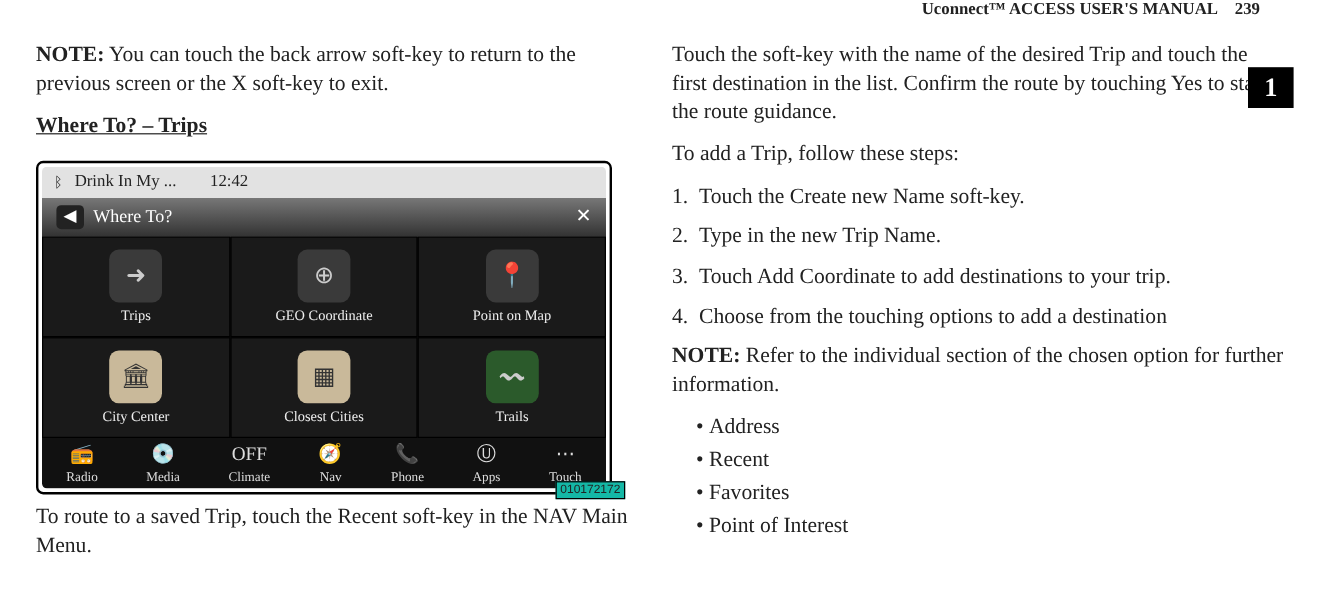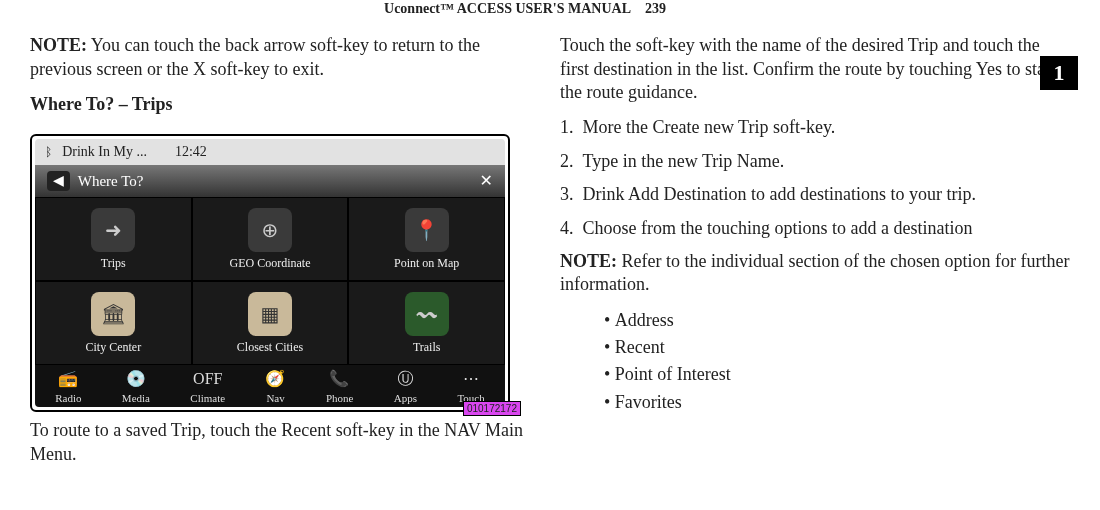--- a/index.html
+++ b/index.html
@@ -23,21 +23,21 @@
       gap: 35px;
     }
     .col-left {
       width: 495px;
     }
     .col-right {
       flex: 1;
       position: relative;
     }
     .header-right {
-      text-align: center;
+      text-align: right;
       font-weight: bold;
       font-size: 14px;
       padding-right: 50px;
       margin-bottom: 6px;
     }
     .page-badge {
       position: absolute;
       top: 22px;
       right: -8px;
       background: #000;
@@ -53,20 +53,21 @@
     .note-para {
       margin-bottom: 12px;
     }
     .note-label {
       font-weight: bold;
     }
     .heading {
       font-weight: bold;
       margin-top: 8px;
       margin-bottom: 18px;
+      text-decoration: underline;
     }
     .device-frame {
       border: 2px solid #000;
       border-radius: 6px;
       padding: 3px;
       margin-bottom: 10px;
       width: 480px;
     }
     .device-inner {
       border-radius: 4px;
@@ -168,39 +169,39 @@
       font-size: 16px;
     }
     .img-num-box {
       position: relative;
       margin-top: -3px;
     }
     .img-num {
       position: absolute;
       right: 4px;
       top: -18px;
-      background: #d946ef;
+      background: #14b8a6;
       border: 1px solid #000;
       font-size: 10px;
       padding: 0 3px;
       font-family: Arial, sans-serif;
     }
     .caption {
       margin-top: 8px;
     }
     .para {
       margin-bottom: 12px;
     }
     .list-num {
       margin-bottom: 10px;
       padding-left: 22px;
       text-indent: -22px;
     }
     .bullet {
-      margin-left: 44px;
+      margin-left: 20px;
       margin-bottom: 4px;
     }
   </style>
 </head>
 <body>
 
 <div class="header-right">
   <span>Uconnect™ ACCESS USER'S MANUAL</span>&nbsp;&nbsp;&nbsp;
   <span>239</span>
 </div>
@@ -298,28 +299,29 @@
       <span class="img-num">010172172</span>
     </div>
 
     <p class="caption">To route to a saved Trip, touch the Recent soft-key in the NAV Main Menu.</p>
   </div>
 
   <div class="col-right">
     <div class="page-badge">1</div>
 
     <p class="para">Touch the soft-key with the name of the desired Trip and touch the first destination in the list. Confirm the route by touching Yes to start the route guidance.</p>
-
-    <p class="list-num">1.&nbsp;&nbsp;<span>More the Create new Trip soft-key.</span></p>
+    <p class="para">To add a Trip, follow these steps:</p>
+
+    <p class="list-num">1.&nbsp;&nbsp;<span>Touch the Create new Name soft-key.</span></p>
     <p class="list-num">2.&nbsp;&nbsp;<span>Type in the new Trip Name.</span></p>
-    <p class="list-num">3.&nbsp;&nbsp;<span>Drink Add Destination to add destinations to your trip.</span></p>
+    <p class="list-num">3.&nbsp;&nbsp;<span>Touch Add Coordinate to add destinations to your trip.</span></p>
     <p class="list-num">4.&nbsp;&nbsp;<span>Choose from the touching options to add a destina­tion</span></p>
 
     <p class="para">
       <span class="note-label">NOTE:</span><span> Refer to the individual section of the chosen option for further information.</span>
     </p>
 
     <p class="bullet">•&nbsp;<span>Address</span></p>
     <p class="bullet">•&nbsp;<span>Recent</span></p>
+    <p class="bullet">•&nbsp;<span>Favorites</span></p>
     <p class="bullet">•&nbsp;<span>Point of Interest</span></p>
-    <p class="bullet">•&nbsp;<span>Favorites</span></p>
   </div>
 </div>
 
 </body></html>

